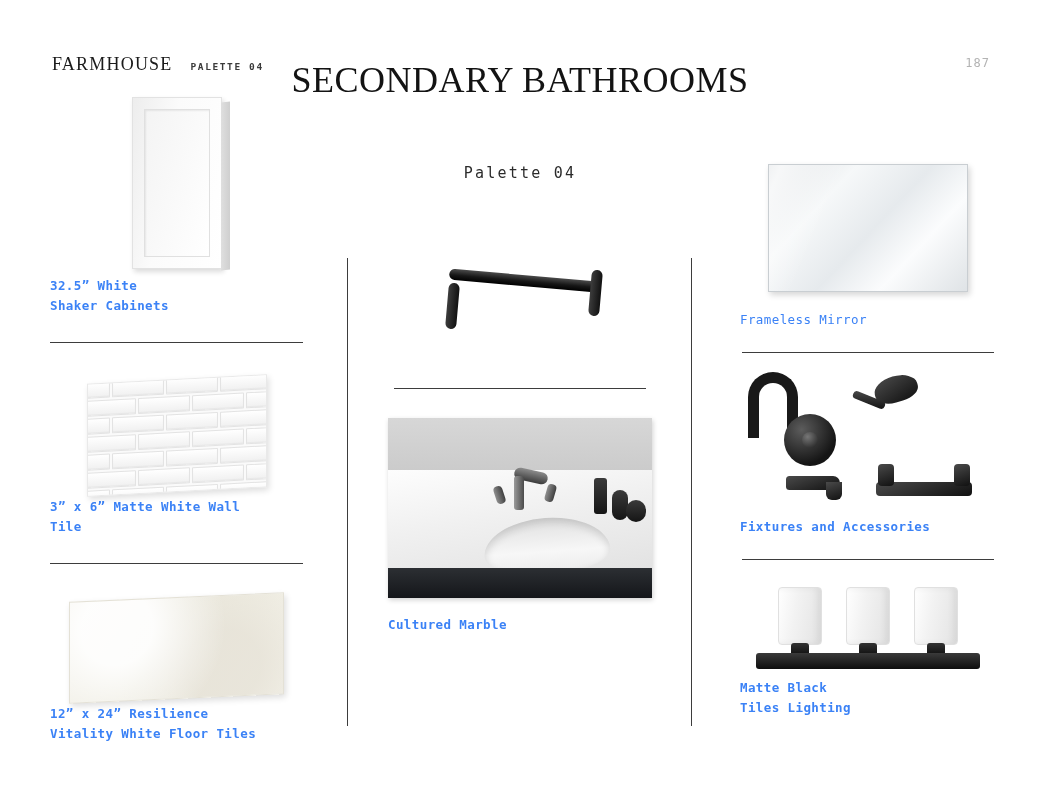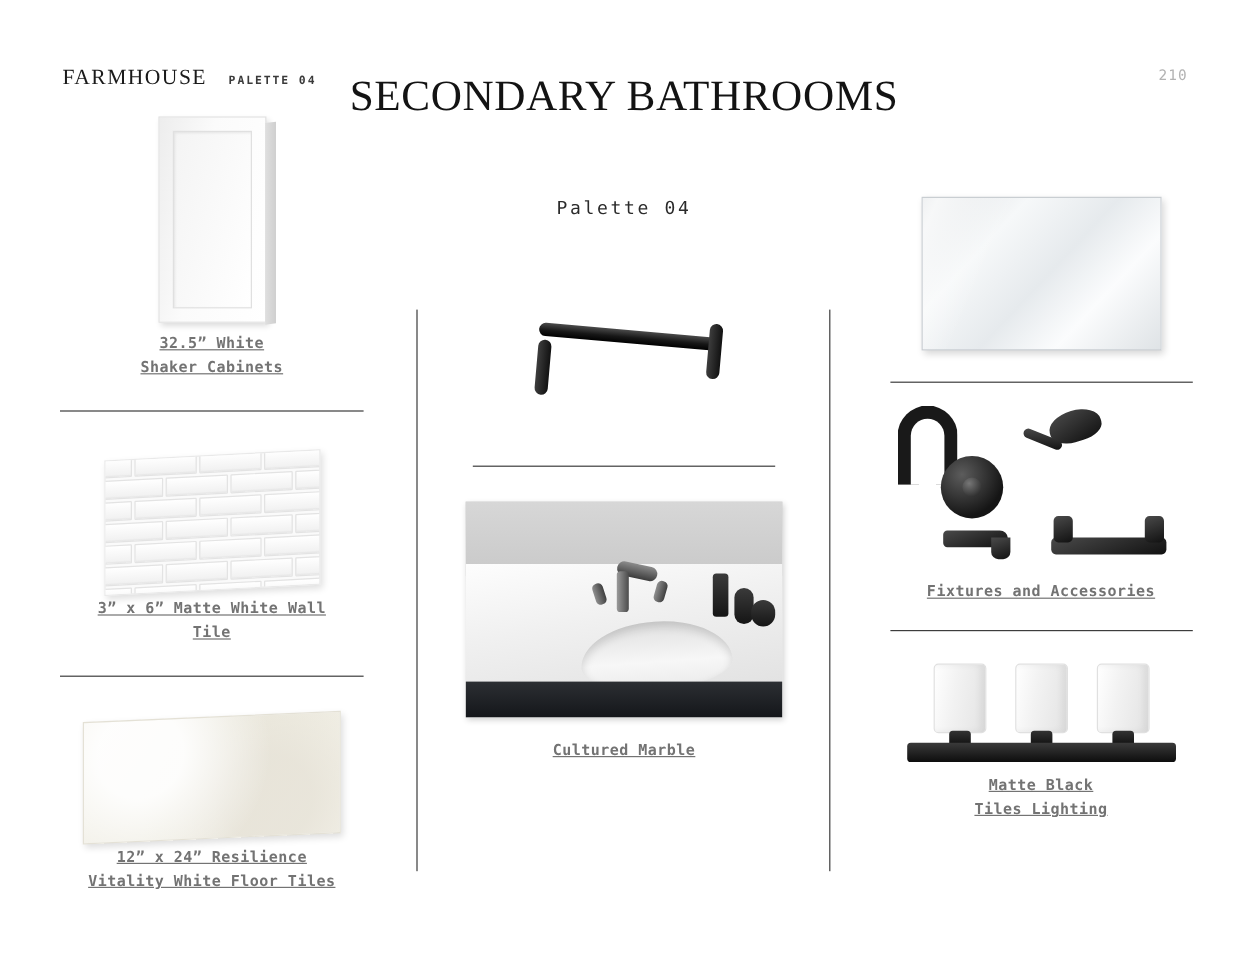--- a/index.html
+++ b/index.html
@@ -82,24 +82,23 @@
   .col-mid    { left: 388px; top: 250px; width: 264px; }
   .col-right  { left: 740px; top: 160px; width: 255px; }
 
   .item { width: 100%; }
 
   .caption {
     font-family: "DejaVu Sans Mono", monospace;
     font-size: 12.5px;
     line-height: 20px;
     letter-spacing: 0.4px;
-    color: #737373;
-    text-align: center;
+    color: #3b82f6;
+    text-align: left;
     font-weight: bold;
-    text-decoration: underline;
   }
   .caption.light { font-weight: normal; }
 
   .hdiv {
     height: 1px;
     background: #3d3d3d;
     margin: 18px auto;
   }
   .hdiv.w253 { width: 253px; }
   .hdiv.w252 { width: 252px; }
@@ -315,21 +314,21 @@
 </style>
 </head>
 <body>
 
 <div class="page">
 
   <div class="brand">
     <span class="brand-name">FARMHOUSE</span>
     <span class="brand-palette">PALETTE 04</span>
   </div>
-  <div class="page-number">210</div>
+  <div class="page-number">187</div>
 
   <div class="title">SECONDARY BATHROOMS</div>
   <div class="subtitle">Palette 04</div>
 
   <div class="vdiv left"></div>
   <div class="vdiv right"></div>
 
   <div class="col col-left">
 
     <div class="item">
@@ -443,20 +442,21 @@
       <div class="caption" style="margin-top:16px">Cultured Marble</div>
     </div>
   </div>
 
   <div class="col col-right">
 
     <div class="item">
       <div class="imgbox" style="height:136px">
         <div class="mirror"></div>
       </div>
+      <div class="caption light" style="margin-top:14px">Frameless Mirror</div>
     </div>
 
     <div class="hdiv w252" style="margin-top:22px;margin-bottom:16px;"></div>
 
     <div class="item">
       <div class="imgbox" style="height:148px">
         <div class="plumb">
           <div class="blk shower-head"></div>
           <div class="blk shower-arm"></div>
           <div class="blk valve"></div>

